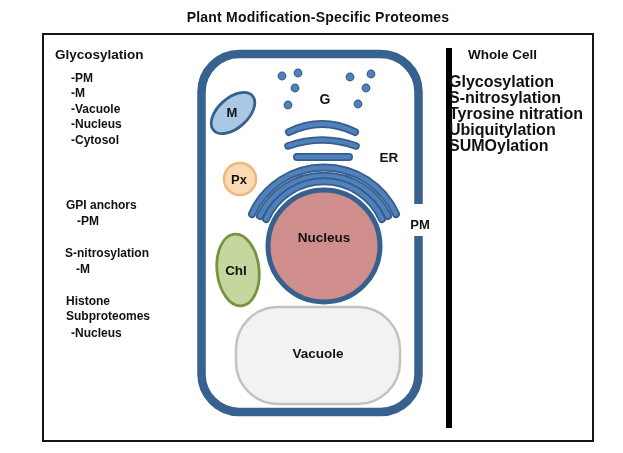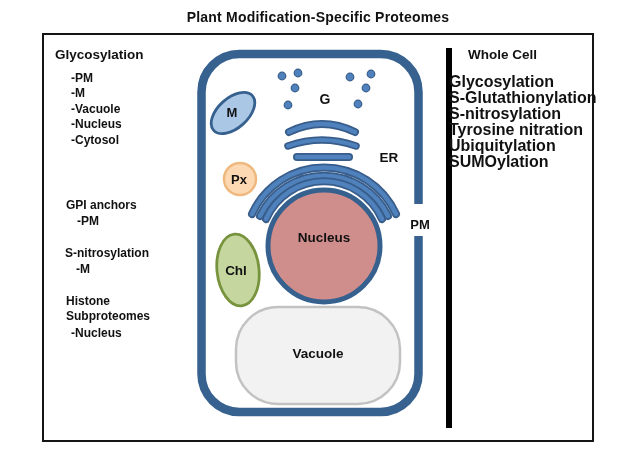--- a/index.html
+++ b/index.html
@@ -63,21 +63,20 @@
   <div style="margin-left:5px">
     <div class="gi">-Nucleus</div>
   </div>
 </div>
 
 <div class="separator"></div>
 
 <div class="col-heading" style="left:468px;top:47px">Whole Cell</div>
 <div class="right-list">
   <div>Glycosylation</div>
-  <div>S-Glutathionylation</div>
   <div>S-nitrosylation</div>
   <div>Tyrosine nitration</div>
   <div>Ubiquitylation</div>
   <div>SUMOylation</div>
 </div>
 
 <svg width="623" height="453" viewBox="0 0 623 453">
 
   <rect x="201.5" y="54" width="217" height="358" rx="38" fill="none" stroke="#37618f" stroke-width="8.5"></rect>
 

